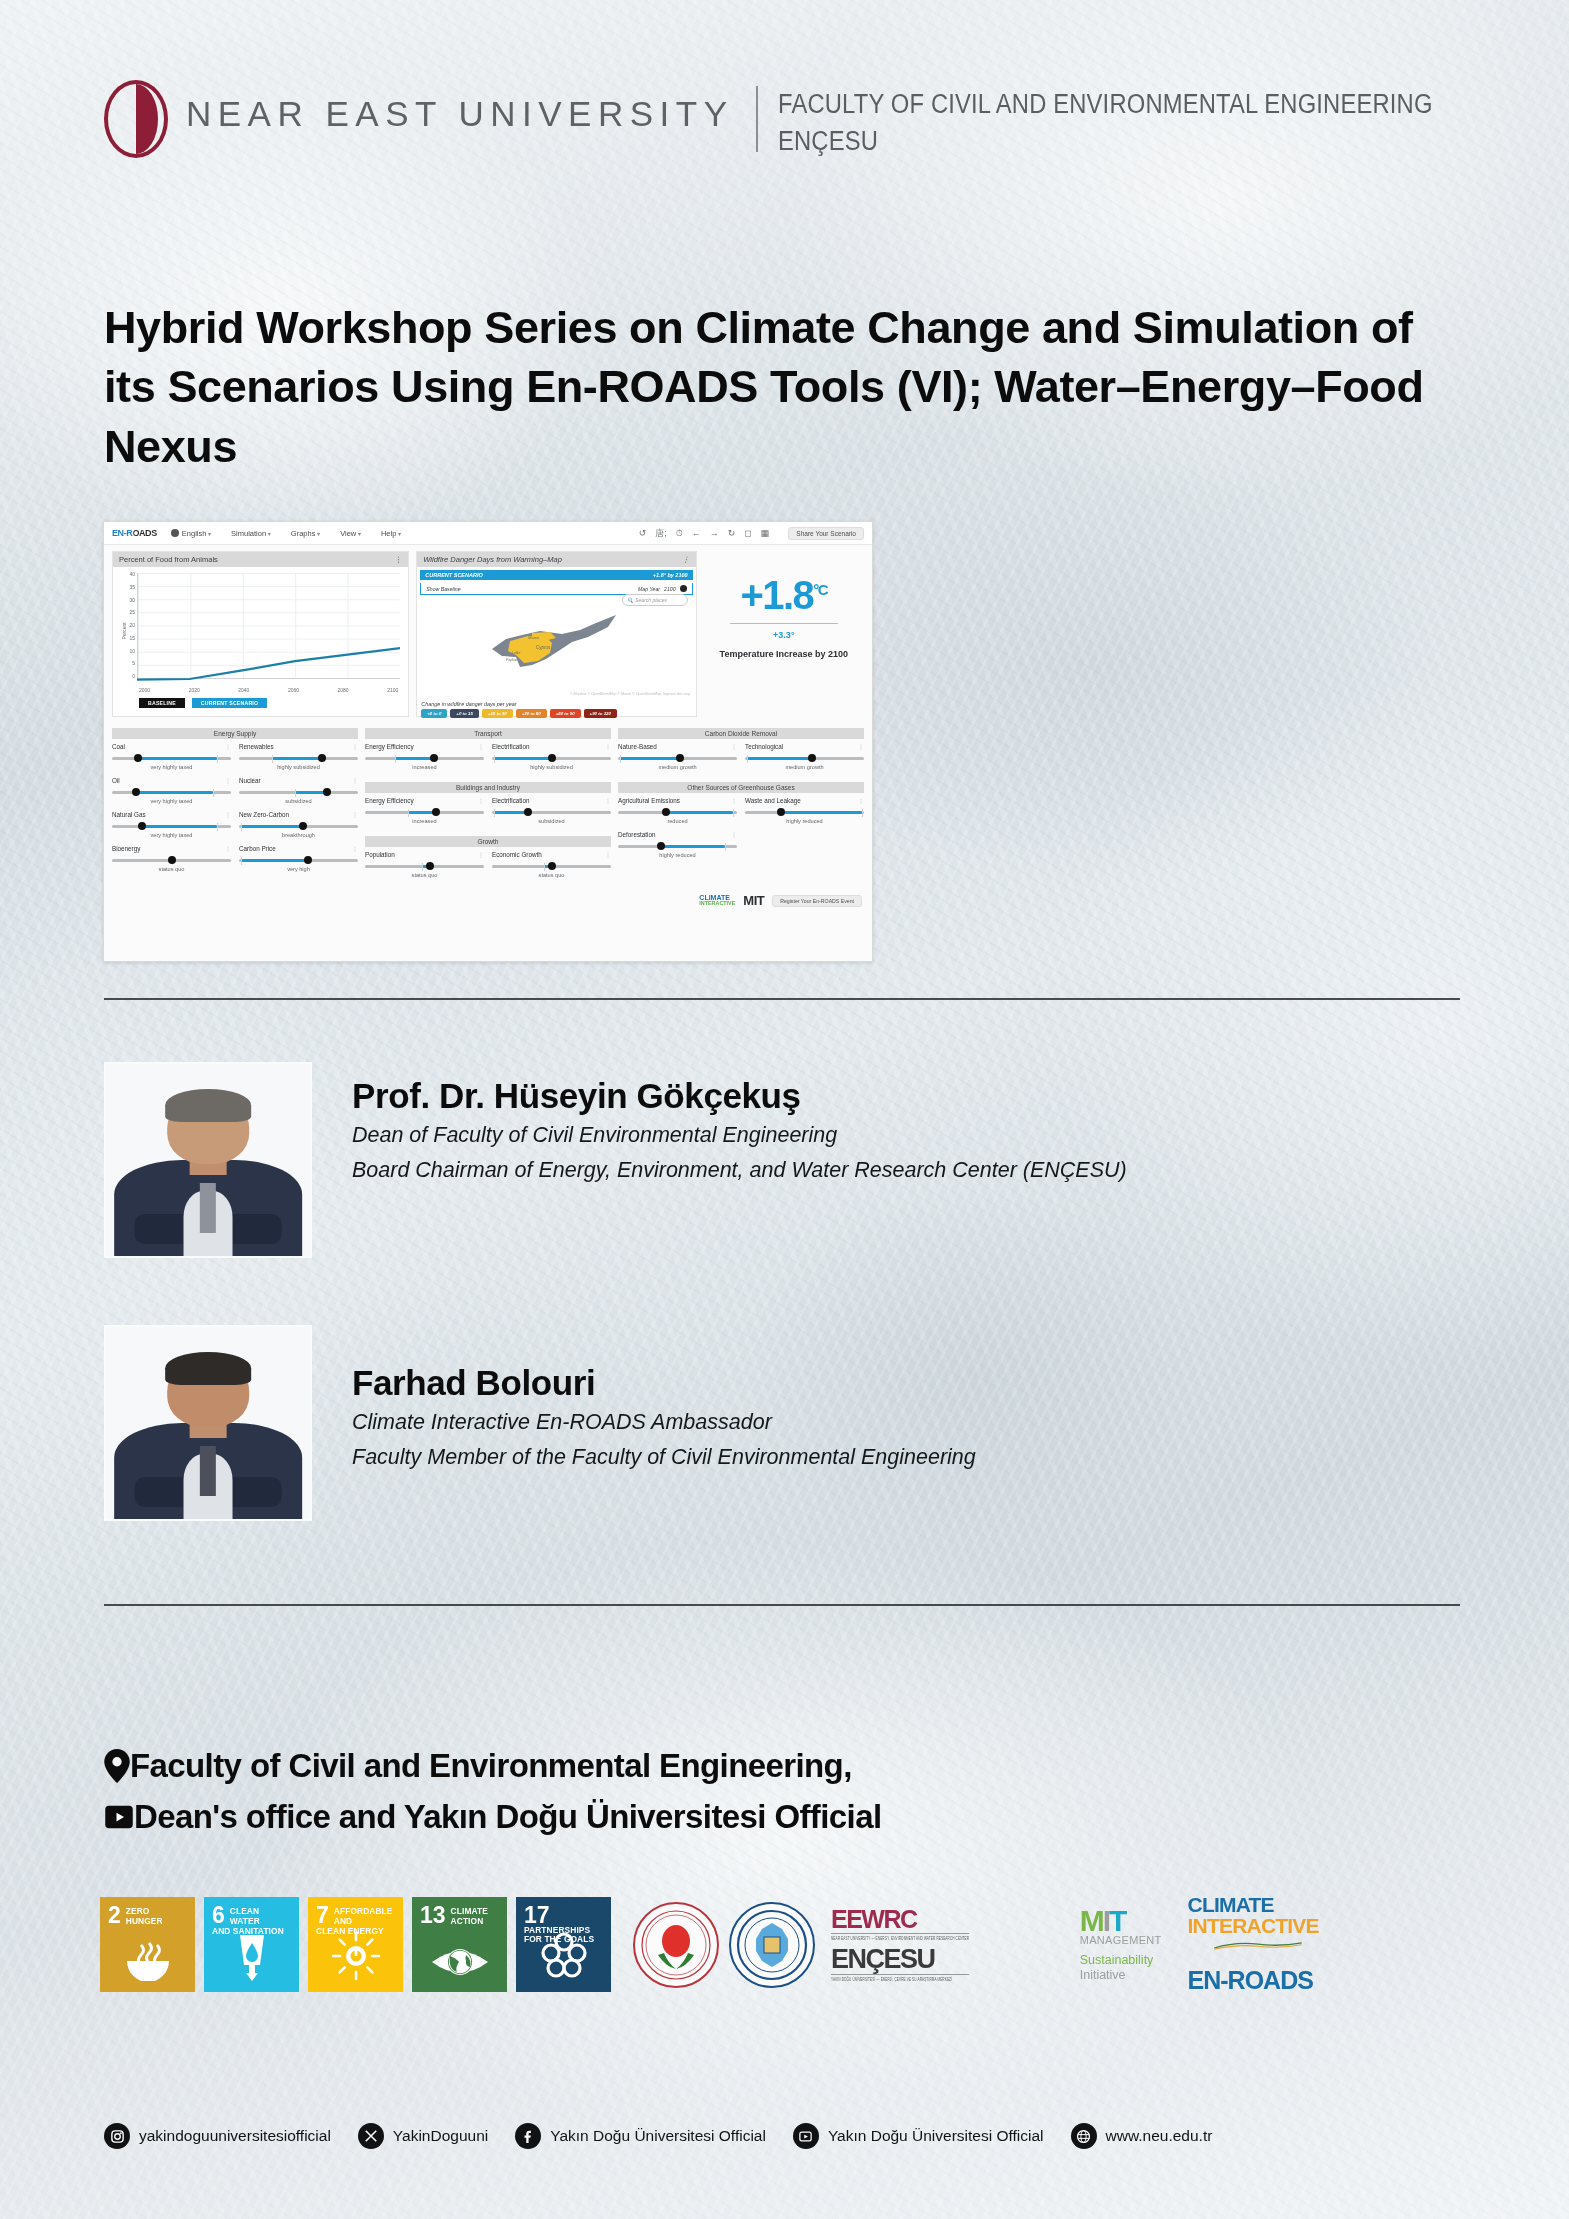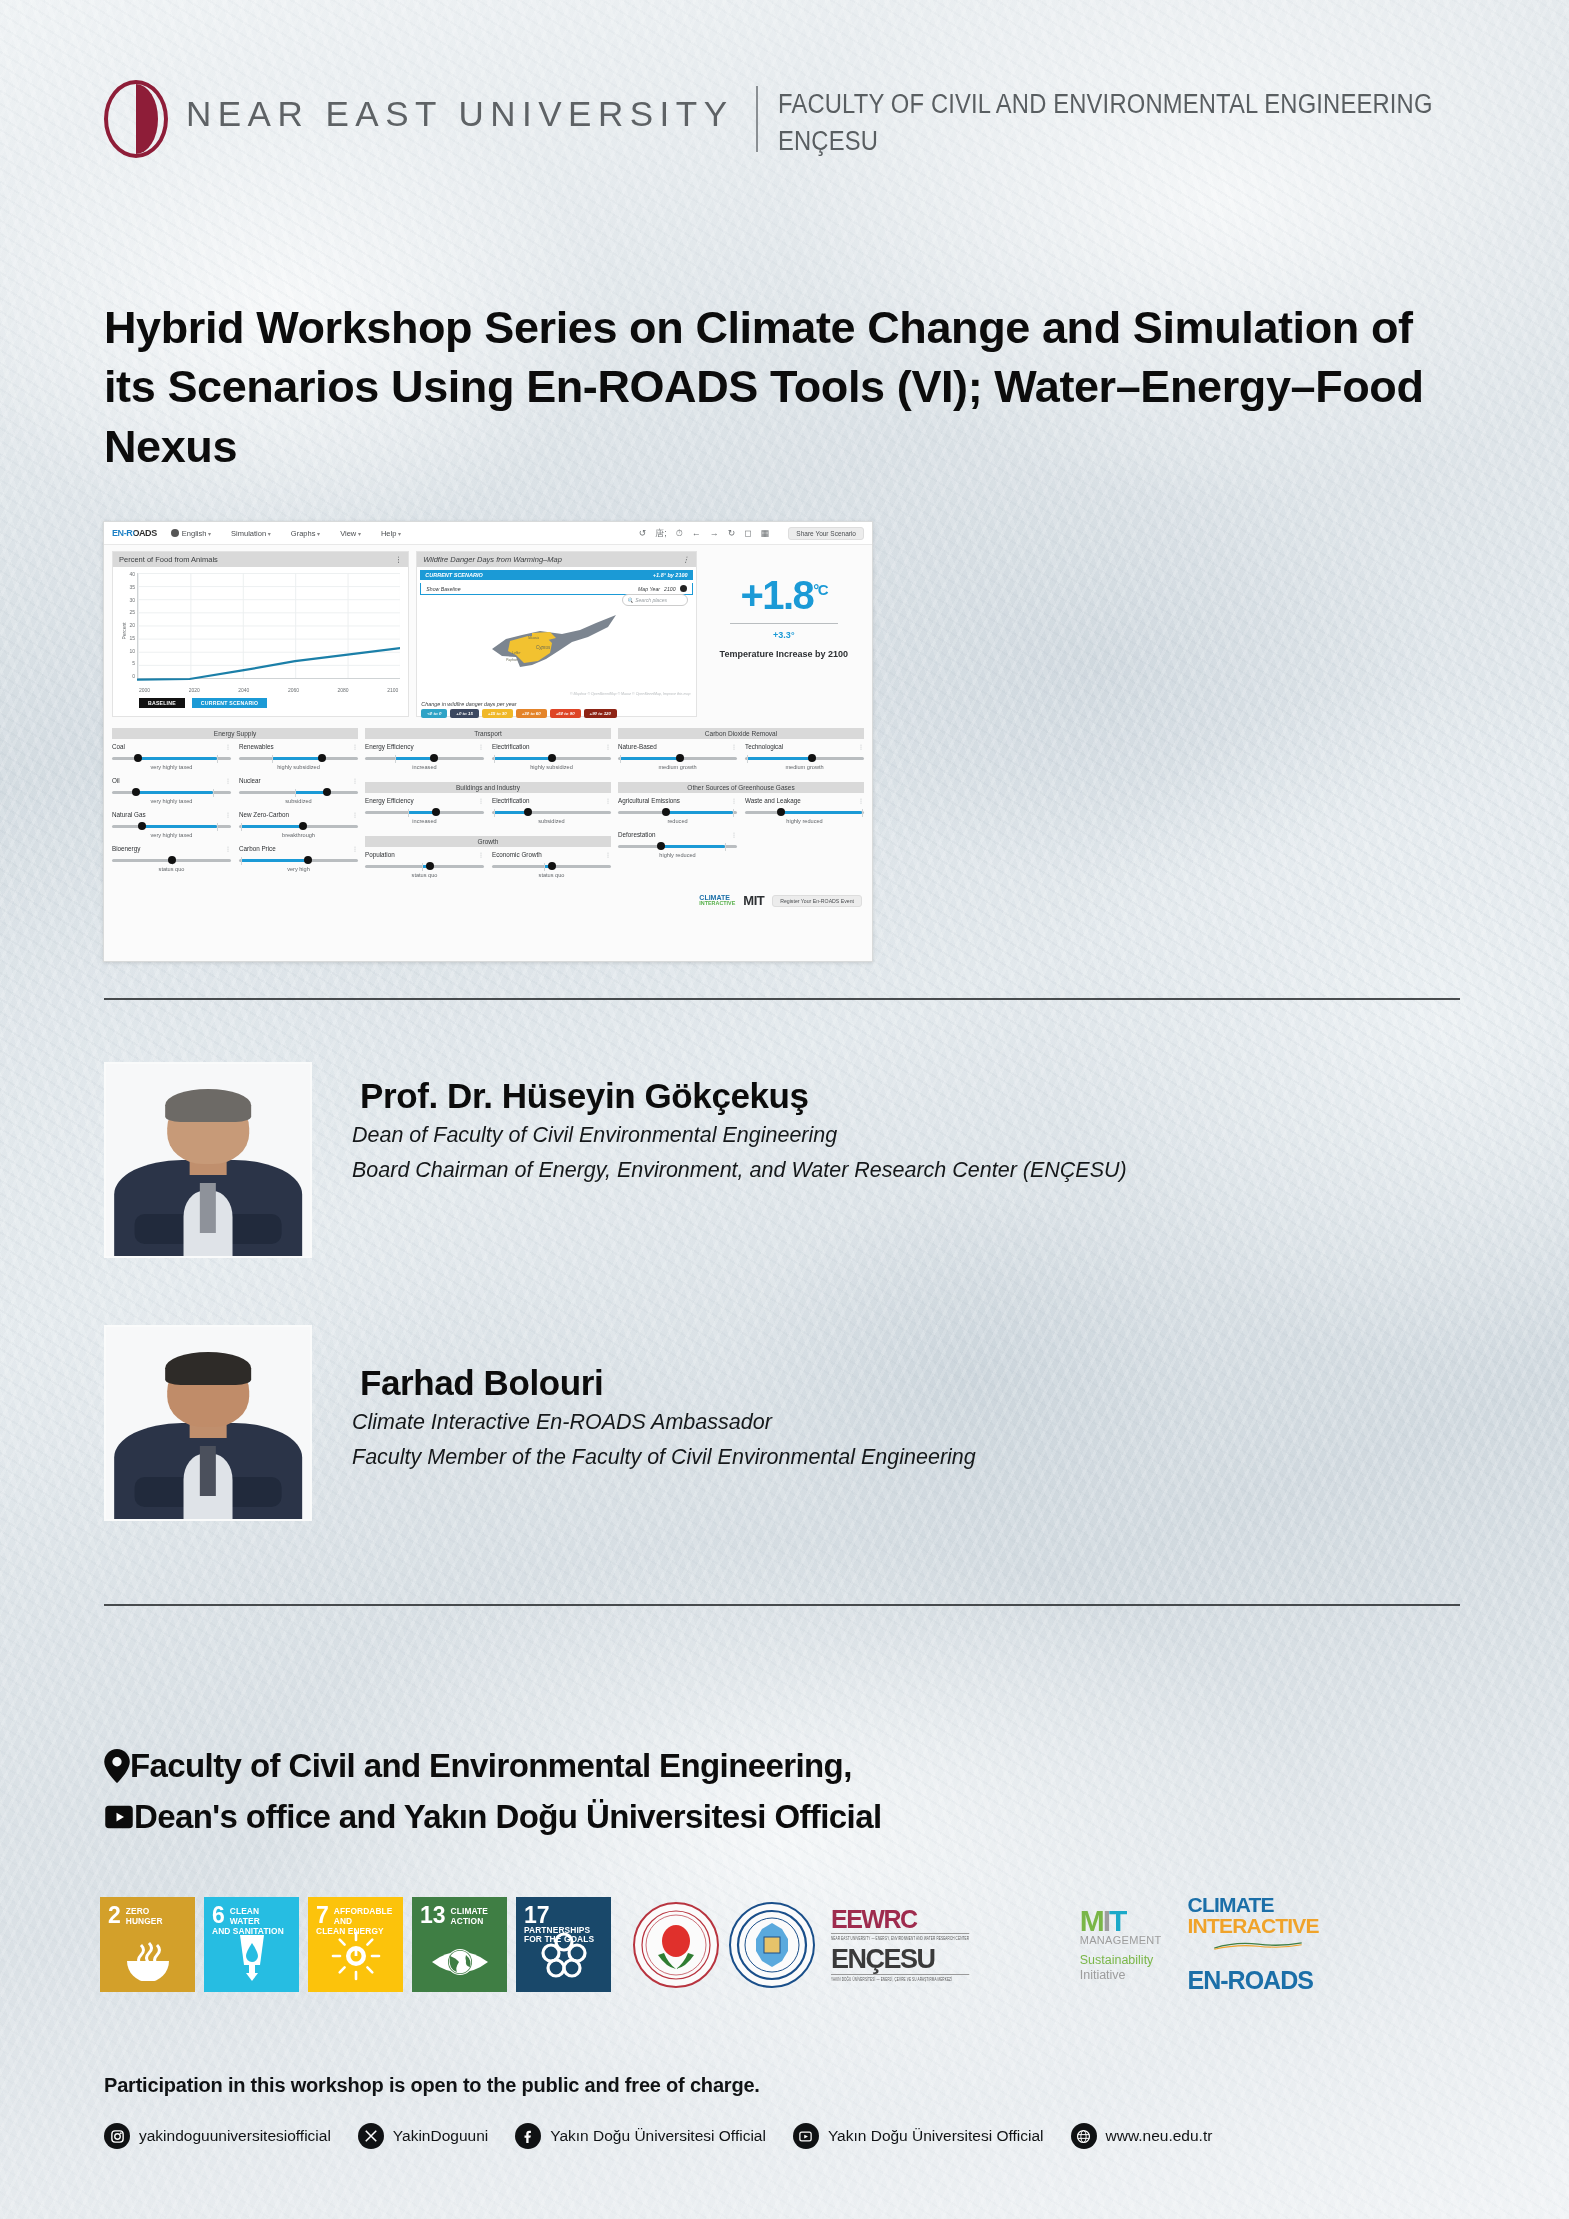--- a/index.html
+++ b/index.html
@@ -163,21 +163,21 @@
   .photo { width:208px; height:196px; background:#f2f4f5; border:2px solid #fafbfb; overflow:hidden; position:relative; flex:none; }
   .photo .bgw { position:absolute; inset:0; background:#f7f8f9; }
   .photo .head { position:absolute; left:50%; top:16%; width:40%; height:36%; transform:translateX(-50%); border-radius:48% 48% 44% 44%; background:#c79a78; }
   .photo .hair { position:absolute; left:50%; top:13%; width:42%; height:17%; transform:translateX(-50%); border-radius:50% 50% 18% 18%; background:#6d6a66; }
   .photo .neck { position:absolute; left:50%; top:46%; width:18%; height:12%; transform:translateX(-50%); background:#c08f6d; }
   .photo .body { position:absolute; left:50%; bottom:0; width:92%; height:50%; transform:translateX(-50%); background:#2b3448; border-radius:36% 36% 0 0;}
   .photo .shirt { position:absolute; left:50%; bottom:0; width:24%; height:34%; transform:translateX(-50%); background:#dfe3e8; border-radius:40% 40% 0 0;}
   .photo .tie { position:absolute; left:50%; bottom:12%; width:8%; height:26%; transform:translateX(-50%); background:#8e929a;}
   .photo .arms { position:absolute; left:50%; bottom:6%; width:72%; height:16%; transform:translateX(-50%); background:#212a3c; border-radius:10px;}
   .sp-text { margin-left:40px; padding-top:14px; }
-  .sp-name { font-size:35px; font-weight:bold; color:#0c0c0c; letter-spacing:-.4px;margin-left:8px;}
+  .sp-name { font-size:35px; font-weight:bold; color:#0c0c0c; letter-spacing:-.4px;}
   .sp-role { font-size:21.5px; font-style:italic; color:#15181a; line-height:1.42; margin-top:4px;}
 
   
   .datebar { position:absolute; left:104px; top:1648px; display:flex; align-items:center; gap:18px; }
   .date-txt, .time-txt { font-size:62px; font-weight:bold; color:#0c0c0c; letter-spacing:-1.8px; line-height:1;}
   .inforow { position:absolute; left:104px; display:flex; align-items:center; gap:0; }
   .info-txt { font-size:33px; font-weight:bold; color:#0c0c0c; letter-spacing:-.6px;}
 
   
   .logos { position:absolute; left:100px; top:1894px; display:flex; align-items:center; gap:10px; }
@@ -797,21 +797,20 @@
       <div class="c1">CLIMATE</div>
       <div class="c2">INTERACTIVE</div>
       <svg class="wave" width="140" height="14" viewBox="0 0 140 14">
         <path d="M2 11 Q35 1 70 5 Q105 9 138 3" stroke="#3f7e44" stroke-width="2" fill="none"></path>
         <path d="M2 13 Q35 5 70 8 Q105 12 138 6" stroke="#f0a32a" stroke-width="1.6" fill="none"></path>
       </svg>
       <div class="er">EN-ROADS</div>
     </div>
   </div>
 
-  <div class="part-note">Participation in this workshop is open to the public and free of charge.</div>
   <div class="social" id="socialrow">
       <div style="display: flex; align-items: center; gap: 9px; margin-right: 18px;">
         <span class="si">
           <svg width="15" height="15" viewBox="0 0 24 24">
             <rect x="3" y="3" width="18" height="18" rx="5" fill="none" stroke="#fff" stroke-width="2.2"></rect>
             <circle cx="12" cy="12" r="4.4" fill="none" stroke="#fff" stroke-width="2.2"></circle>
             <circle cx="17.4" cy="6.6" r="1.4" fill="#fff"></circle>
           </svg>
         </span>
         <span>yakindoguuniversitesiofficial</span>

